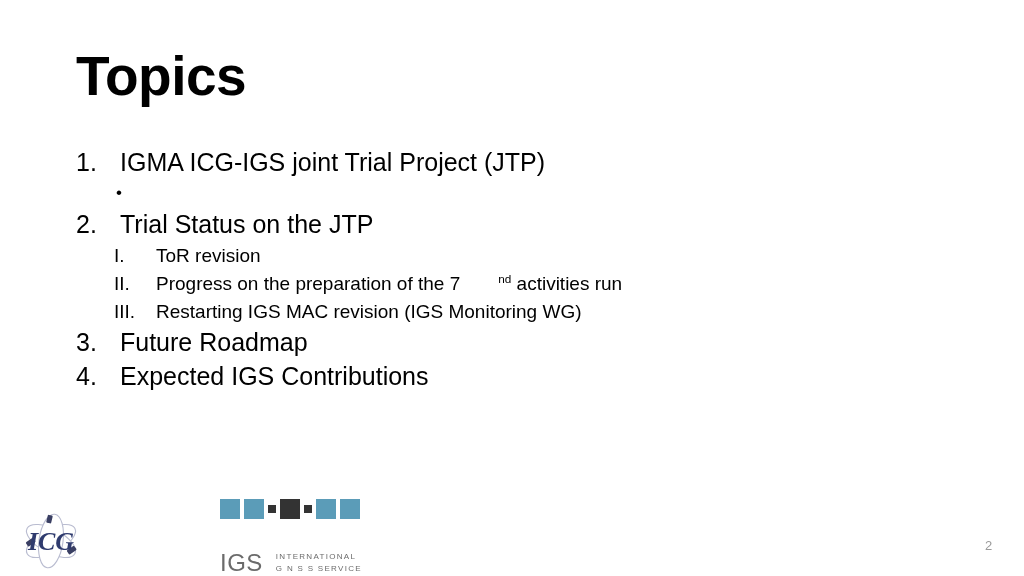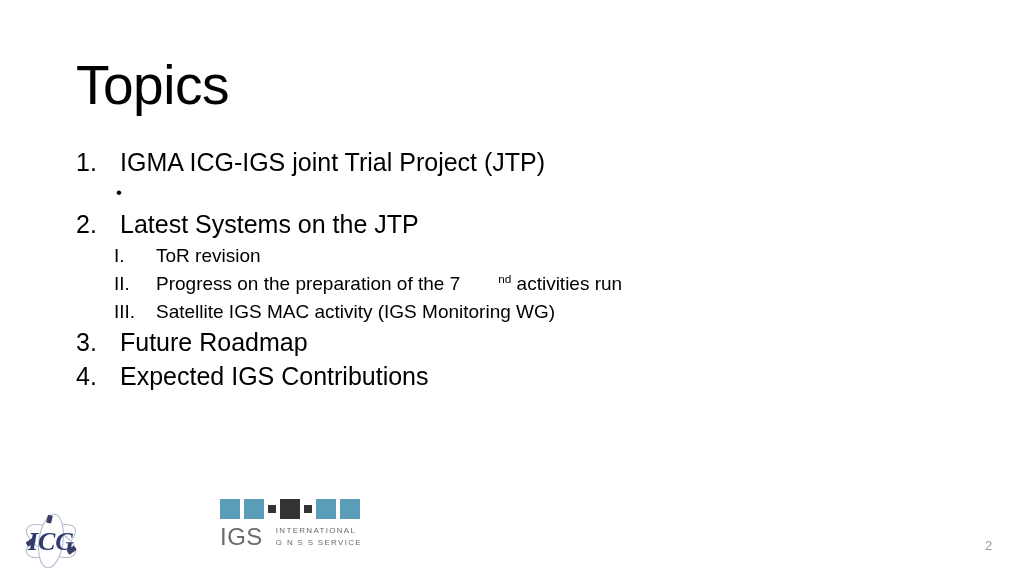--- a/index.html
+++ b/index.html
@@ -15,23 +15,23 @@
     width: 1024px;
     height: 576px;
     background: #ffffff;
     overflow: hidden;
   }
 
   
   .slide-title {
     position: absolute;
     left: 76px;
-    top: 57px;
+    top: 48px;
     font-size: 55px;
-    font-weight: normal;
+    font-weight: bold;
     line-height: 1.05;
     color: #000000;
     letter-spacing: -0.5px;
   }
 
   
   .body-list {
     position: absolute;
     left: 76px;
     top: 150px;
@@ -150,20 +150,21 @@
     letter-spacing: 0.5px;
     line-height: 1;
   }
   .igs-sub {
     margin-left: 13px;
     font-size: 8px;
     color: #6b6b6b;
     letter-spacing: 1.3px;
     line-height: 1.45;
     padding-bottom: 1px;
+    margin-top: 26px;
   }
 
   
   .page-number {
     position: absolute;
     left: 985px;
     top: 538px;
     font-size: 13px;
     color: #9a9a9a;
   }
@@ -181,36 +182,36 @@
       <span class="marker">1.</span>
       <span class="text">IGMA ICG-IGS joint Trial Project (JTP)</span>
     </div>
 
     <div class="lvl2-bullet">
       <span class="marker">•</span>
     </div>
 
     <div class="lvl1">
       <span class="marker">2.</span>
-      <span class="text">Latest Systems on the JTP</span>
+      <span class="text">Trial Status on the JTP</span>
     </div>
 
     <div class="lvl2-roman">
       <span class="marker">I.</span>
       <span class="text">ToR revision</span>
     </div>
 
     <div class="lvl2-roman">
       <span class="marker">II.</span>
       <span class="text"><span>Progress on the preparation of the 7</span><sup>nd</sup><span> activities run</span></span>
     </div>
 
     <div class="lvl2-roman">
       <span class="marker">III.</span>
-      <span class="text">Satellite IGS MAC activity (IGS Monitoring WG)</span>
+      <span class="text">Restarting IGS MAC revision (IGS Monitoring WG)</span>
     </div>
 
     <div class="lvl1">
       <span class="marker">3.</span>
       <span class="text">Future Roadmap</span>
     </div>
 
     <div class="lvl1">
       <span class="marker">4.</span>
       <span class="text">Expected IGS Contributions</span>

